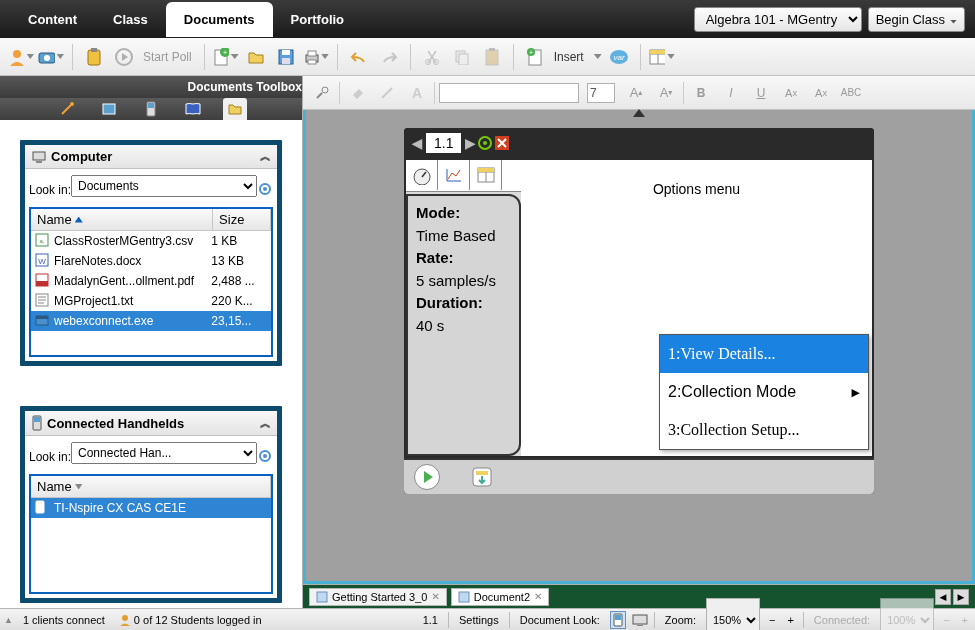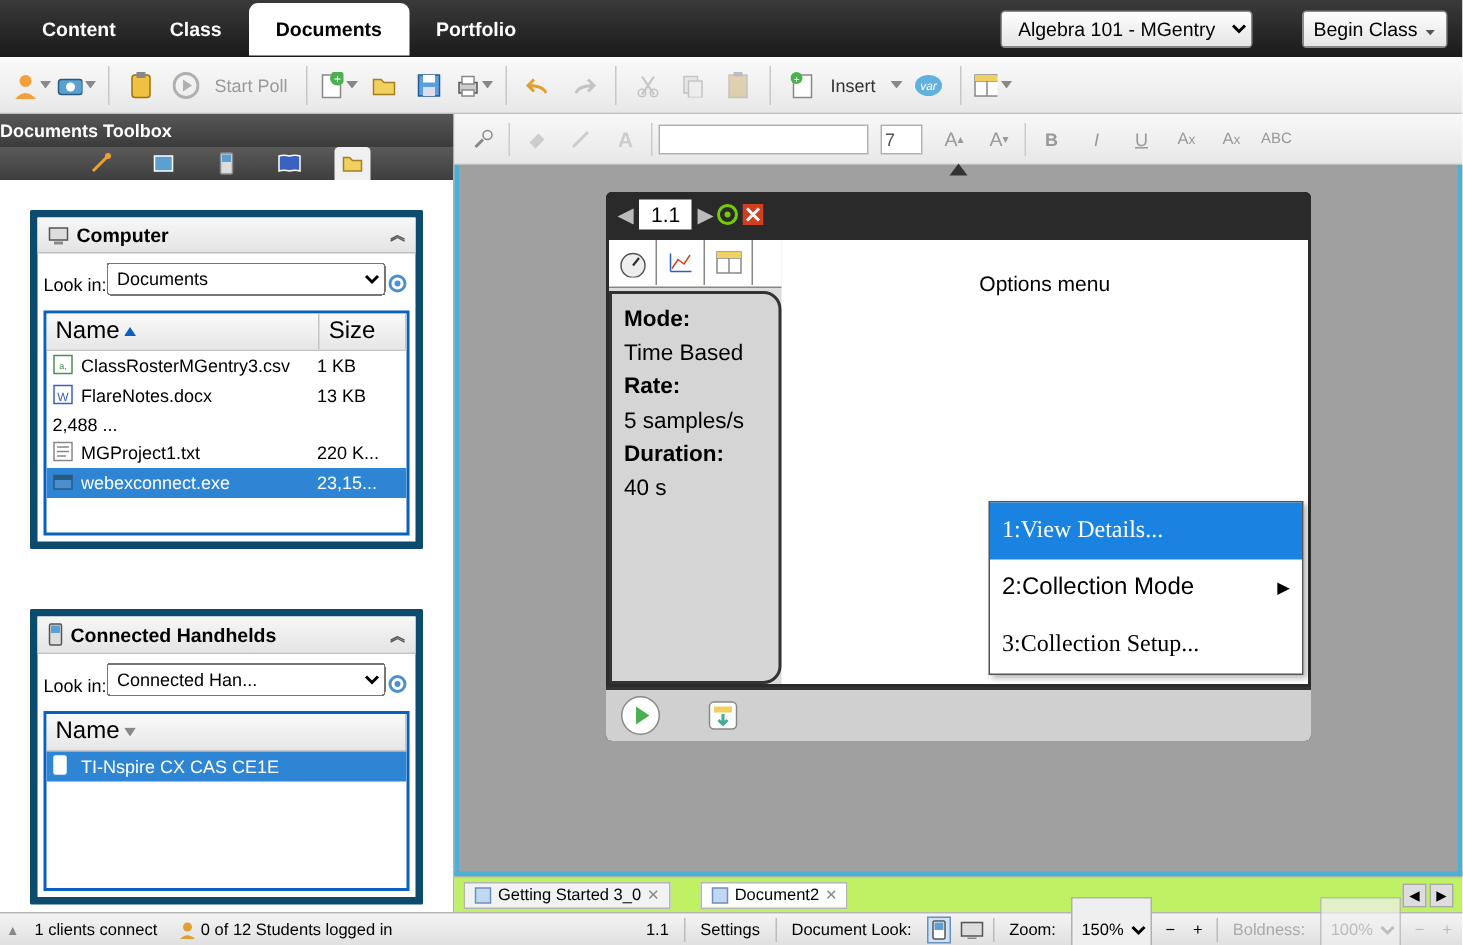--- a/index.html
+++ b/index.html
@@ -4,50 +4,50 @@
 <style>
 * { box-sizing: border-box; margin: 0; padding: 0; font-family: Arial, sans-serif; }
 body { width: 975px; height: 630px; background: #fff; overflow: hidden; font-size: 12px; }
 
 
 .topnav { height: 38px; background: linear-gradient(#3a3a3a, #1a1a1a); display: flex; align-items: center; padding: 0 10px; color: #fff; }
 .topnav .tabs { display: flex; gap: 0; }
 .topnav .tab { padding: 10px 18px; font-weight: bold; font-size: 13px; cursor: pointer; }
 .topnav .tab.active { background: #fff; color: #000; border-radius: 6px 6px 0 0; }
 .topnav .right { margin-left: auto; display: flex; gap: 6px; }
-.topnav select, .topnav button { font-size: 13px; padding: 3px 7px; background: linear-gradient(#fdfdfd,#e5e5e5); border: 1px solid #888; border-radius: 3px; margin-left: 27px; }
+.topnav select, .topnav button { font-size: 13px; padding: 3px 7px; background: linear-gradient(#fdfdfd,#e5e5e5); border: 1px solid #888; border-radius: 3px; }
 
 
 .toolbar { height: 38px; background: linear-gradient(#fafafa,#e8e8e8); border-bottom: 1px solid #c0c0c0; display: flex; align-items: center; padding: 0 8px; gap: 4px; }
 .toolbar .sep { width: 1px; height: 26px; background: #c8c8c8; margin: 0 4px; }
 .toolbar .btn { width: 26px; height: 26px; display: flex; align-items: center; justify-content: center; border-radius: 3px; cursor: pointer; position: relative; }
 .toolbar .btnlabel { color: #9a9a9a; font-size: 12px; margin-left: 2px; margin-right: 4px; cursor: pointer; }
 .toolbar .dd { width: 8px; height: 5px; background: #888; clip-path: polygon(0 0, 100% 0, 50% 100%); margin-left: 2px; }
 
 
 .main { display: flex; height: calc(100% - 38px - 38px - 22px); }
 .leftcol { width: 303px; background: #fff; border-right: 1px solid #b0b0b0; display: flex; flex-direction: column; }
 .rightcol { flex: 1; display: flex; flex-direction: column; }
 
 
-.toolbox-hdr { background: linear-gradient(#575757,#3b3b3b); color: #fff; font-size: 12px; font-weight: bold; text-align: left; padding: 4px 0; }
+.toolbox-hdr { background: linear-gradient(#575757,#3b3b3b); color: #fff; font-size: 12px; font-weight: bold; text-align: right; padding: 4px 0; }
 .toolbox-tabs { background: linear-gradient(#5a5a5a,#3e3e3e); height: 28px; display: flex; align-items: center; justify-content: center; gap: 18px; padding: 0 10px; }
 .toolbox-tabs .ttab { width: 24px; height: 22px; display: flex; align-items: center; justify-content: center; cursor: pointer; }
 .toolbox-tabs .ttab.active { background: #f0f0f0; border-radius: 3px 3px 0 0; }
 
 
 .panel { border: 5px solid #0c4a6e; margin: 20px; border-radius: 1px; }
 .panel-hdr { background: linear-gradient(#f7f7f7,#e4e4e4); border-bottom: 1px solid #c0c0c0; padding: 4px 6px; display: flex; align-items: center; font-weight: bold; font-size: 13px; }
 .panel-hdr .collapse { margin-left: auto; color: #555; cursor: pointer; font-size: 11px; }
 .panel-body { padding: 4px; }
 .lookin { display: flex; align-items: flex-end; gap: 0; padding: 2px 0 10px; }
 .lookin select { flex: 1; font-size: 12px; padding: 2px; }
 
 .filetable { border: 2px solid #0a60c0; overflow: auto; height: 150px; }
-.ft-hdr { display: flex; background: linear-gradient(#fafafa,#e6e6e6); border-bottom: 1px solid #c5c5c5; font-size: 16px; }
+.ft-hdr { display: flex; background: linear-gradient(#fafafa,#e6e6e6); border-bottom: 1px solid #c5c5c5; font-size: 13px; }
 .ft-hdr .col { padding: 3px 6px; border-right: 1px solid #c5c5c5; display: flex; align-items: center; gap: 3px; }
 .ft-row { display: flex; font-size: 12px; padding: 2px 4px; align-items: center; cursor: pointer; }
 .ft-row.selected { background: #2d85d4; color: #fff; }
 .ft-row .icon { width: 16px; height: 16px; margin-right: 3px; flex-shrink: 0; }
 .colname { width: 190px; display: flex; align-items: center; overflow: hidden; white-space: nowrap; }
 .colsize { width: 60px; }
 
 .htable { border: 2px solid #0a60c0; height: 120px; overflow: auto; }
 
 
@@ -77,21 +77,21 @@
 .context-menu { position: absolute; left: 138px; top: 174px; width: 210px; background: #fff; border: 1px solid #555; box-shadow: 2px 2px 4px rgba(0,0,0,0.3); z-index: 10; }
 .context-menu .mitem { padding: 3px 8px; font-size: 16px; font-family: Georgia, serif; display: flex; align-items: center; cursor: pointer; }
 .context-menu .mitem.hl { background: #1a82e0; color: #fff; }
 .context-menu .subarr { margin-left: auto; font-size: 11px; }
 
 .device-footer { height: 36px; background: #d0d0d0; border-top: 2px solid #333; display: flex; align-items: center; padding: 0 10px; gap: 30px; }
 .play-btn { width: 26px; height: 26px; border-radius: 50%; background: #fff; border: 1px solid #888; display: flex; align-items: center; justify-content: center; }
 .play-btn .tri { width: 0; height: 0; border-left: 9px solid #4caf50; border-top: 6px solid transparent; border-bottom: 6px solid transparent; margin-left: 2px; }
 
 
-.doc-tabs { height: 24px; background: #bef264; border-top: 1px solid #b0b0b0; display: flex; align-items: center; padding: 0 6px; gap: 20px; font-size: 11px; }
+.doc-tabs { height: 24px; background: #14532d; border-top: 1px solid #b0b0b0; display: flex; align-items: center; padding: 0 6px; gap: 4px; font-size: 11px; }
 .doc-tabs .dtabitem { background: #f2f2f2; border: 1px solid #b5b5b5; padding: 2px 6px; display: flex; align-items: center; gap: 4px; cursor: pointer; }
 .doc-tabs .dtabitem.active { background: #fff; }
 .doc-tabs .close { color: #888; font-size: 10px; cursor: pointer; }
 .doc-tabs .navbtns { margin-left: auto; display: flex; gap: 2px; }
 .doc-tabs .navbtns span { width: 16px; height: 16px; background: #ddd; border: 1px solid #aaa; display: flex; align-items: center; justify-content: center; font-size: 9px; cursor: pointer; }
 
 
 .statusbar { height: 22px; background: linear-gradient(#f4f4f4,#e0e0e0); border-top: 1px solid #b5b5b5; display: flex; align-items: center; font-size: 11px; padding: 0 4px; gap: 6px; }
 .statusbar .sitem { display: flex; align-items: center; gap: 3px; padding: 0 4px; }
 .statusbar .divider { width: 1px; height: 16px; background: #bbb; }
@@ -316,20 +316,26 @@
               <div class="ft-row">
                 <div class="colname"><span class="icon">
                     <svg width="14" height="14">
                       <rect x="1" y="1" width="12" height="12" fill="#fff" stroke="#3a60c0"></rect>
                       <text x="7" y="11" font-size="8" fill="#3a60c0" text-anchor="middle">W</text>
                     </svg>
                   </span>FlareNotes.docx</div>
                 <div class="colsize">13 KB</div>
               </div>
               <div class="ft-row">
+                <div class="colname"><span class="icon">
+                    <svg width="14" height="14">
+                      <rect x="1" y="1" width="12" height="12" fill="#fff" stroke="#c03030"></rect>
+                      <rect x="1" y="8" width="12" height="5" fill="#c03030"></rect>
+                    </svg>
+                  </span>MadalynGent...ollment.pdf</div>
                 <div class="colsize">2,488 ...</div>
               </div>
               <div class="ft-row">
                 <div class="colname"><span class="icon">
                     <svg width="14" height="14">
                       <rect x="1" y="1" width="12" height="12" fill="#fff" stroke="#888"></rect>
                       <line x1="3" y1="4" x2="11" y2="4" stroke="#888"></line>
                       <line x1="3" y1="7" x2="11" y2="7" stroke="#888"></line>
                       <line x1="3" y1="10" x2="9" y2="10" stroke="#888"></line>
                     </svg>
@@ -564,17 +570,17 @@
         <rect x="1" y="1" width="14" height="9" fill="#ddd" stroke="#555"></rect>
         <rect x="5" y="11" width="6" height="1" fill="#888"></rect>
       </svg>
     </span>
   <div class="divider"></div>
   <span class="sitem">Zoom:</span>
   <select style="width:54px"><option>150%</option></select>
   <span style="padding:0 3px;cursor:pointer">−</span>
   <span style="padding:0 3px;cursor:pointer">+</span>
   <div class="divider"></div>
-  <span class="sitem" style="color:#aaa">Boldness:</span>
+  <span class="sitem" style="color:#aaa">Connected:</span>
   <select disabled="" style="width:54px;color:#aaa"><option>100%</option></select>
   <span style="color:#bbb;padding:0 3px">−</span>
   <span style="color:#bbb;padding:0 3px">+</span>
 </div>
 
 </body></html>

